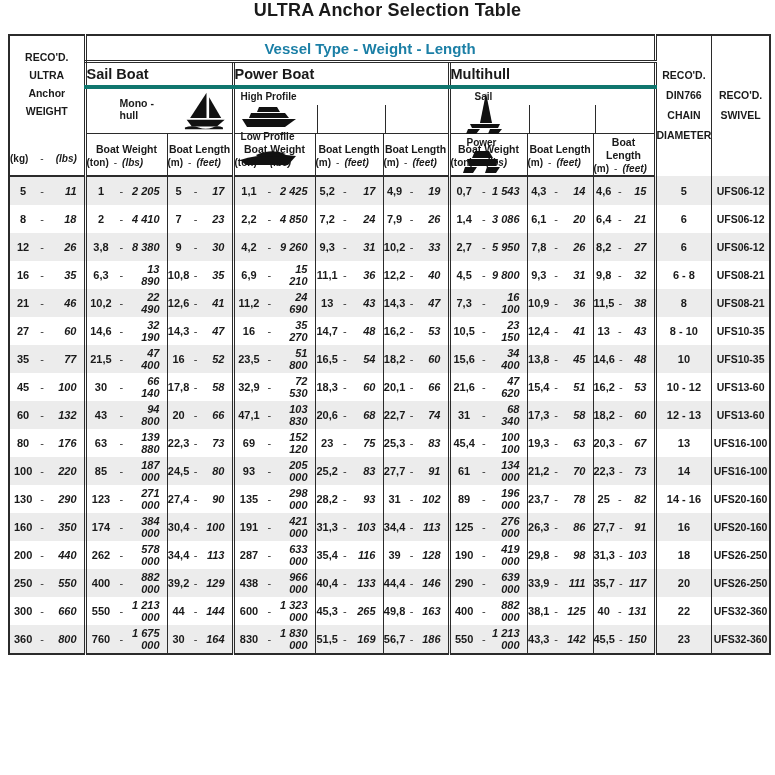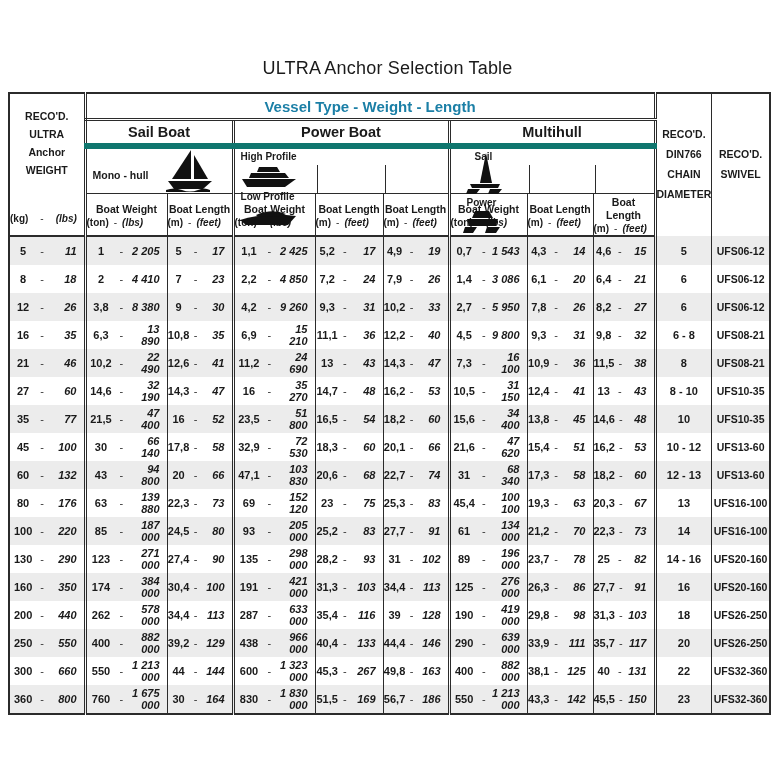--- a/index.html
+++ b/index.html
@@ -1,30 +1,30 @@
 <!DOCTYPE html>
 <html><head>
 <meta charset="utf-8">
 <style>
   html,body{margin:0;padding:0;background:#ffffff;}
   .page{width:775px;height:775px;background:#fff;overflow:hidden;
         font-family:"Liberation Sans","DejaVu Sans",sans-serif;color:#1a1a1a;}
-  .title{padding-top:58px;text-align:center;font-size:18px;font-weight:400;letter-spacing:.2px;}
+  .title{text-align:center;font-size:18px;font-weight:700;letter-spacing:.2px;}
   table{border-collapse:collapse;table-layout:fixed;margin:13px 0 0 8px;border:2px solid #2b2b2b;}
   th,td{padding:0;margin:0;vertical-align:middle;}
   
   .bl{border-left:1px solid #2b2b2b;}
   .bld{border-left:3px double #2b2b2b;}
   
   .band-cell{height:24px;text-align:center;font-size:15px;font-weight:700;border-bottom:3px double #2b2b2b;margin-top:8px;}
-  .group-cell{height:22px;text-align:center;font-size:14.5px;font-weight:700;border-bottom:6px solid #0f766e;}
+  .group-cell{height:22px;text-align:left;font-size:14.5px;font-weight:700;border-bottom:4px solid #0f766e;}
   .left-head{font-size:10.5px;font-weight:700;text-align:center;line-height:1.7;}
   .tall-head{font-size:10.5px;font-weight:700;text-align:center;line-height:1.9;}
   .iconrow{height:44px;border-bottom:1px solid #2b2b2b;position:relative;}
-  .mono-wrap{display:flex;align-items:flex-end;justify-content:flex-start;height:44px;padding-left:6px;}
+  .mono-wrap{display:flex;align-items:flex-end;justify-content:flex-start;height:44px;padding-left:6px;margin-left:27px;}
   .mono-label{font-size:10.5px;font-weight:700;margin-bottom:12px;}
   .zones{display:flex;height:44px;position:relative;flex-direction:column;}
   .zone{display:flex;flex-direction:column;align-items:center;justify-content:flex-start;}
   .zlabel{font-size:10px;font-weight:700;line-height:12px;padding-top:2px;white-space:nowrap;}
   .vdiv{position:absolute;bottom:0;width:1px;height:28px;background:#2b2b2b;}
   .sub{height:30px;border-bottom:2px solid #2b2b2b;text-align:center;}
   .sub-t{font-size:10.5px;font-weight:700;line-height:13px;padding-top:2px;}
   .sub-u{display:flex;gap:5px;font-size:10px;font-weight:700;line-height:13px;}
   .ui{font-style:italic;}
   .ud{font-weight:400;color:#333;}
@@ -593,21 +593,21 @@
             <span class="pair">
               <span class="m">16,2</span>
               <span class="d">-</span>
               <span class="i">53</span>
             </span>
           </td>
           <td class="bld">
             <span class="pair">
               <span class="m">10,5</span>
               <span class="d">-</span>
-              <span class="i">31 150</span>
+              <span class="i">23 150</span>
             </span>
           </td>
           <td class="bl">
             <span class="pair">
               <span class="m">12,4</span>
               <span class="d">-</span>
               <span class="i">41</span>
             </span>
           </td>
           <td class="bl">
@@ -1249,21 +1249,21 @@
             <span class="pair">
               <span class="m">600</span>
               <span class="d">-</span>
               <span class="i">1 323 000</span>
             </span>
           </td>
           <td class="bl">
             <span class="pair">
               <span class="m">45,3</span>
               <span class="d">-</span>
-              <span class="i">267</span>
+              <span class="i">265</span>
             </span>
           </td>
           <td class="bl">
             <span class="pair">
               <span class="m">49,8</span>
               <span class="d">-</span>
               <span class="i">163</span>
             </span>
           </td>
           <td class="bld">

